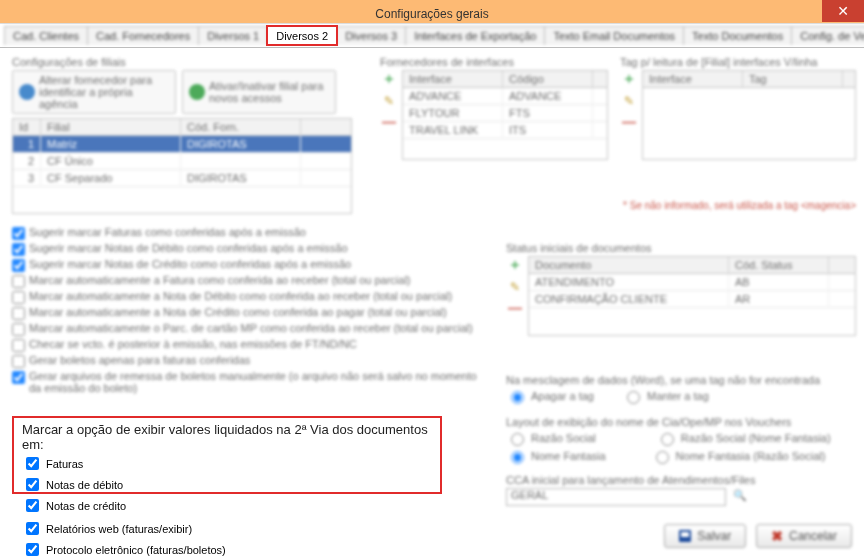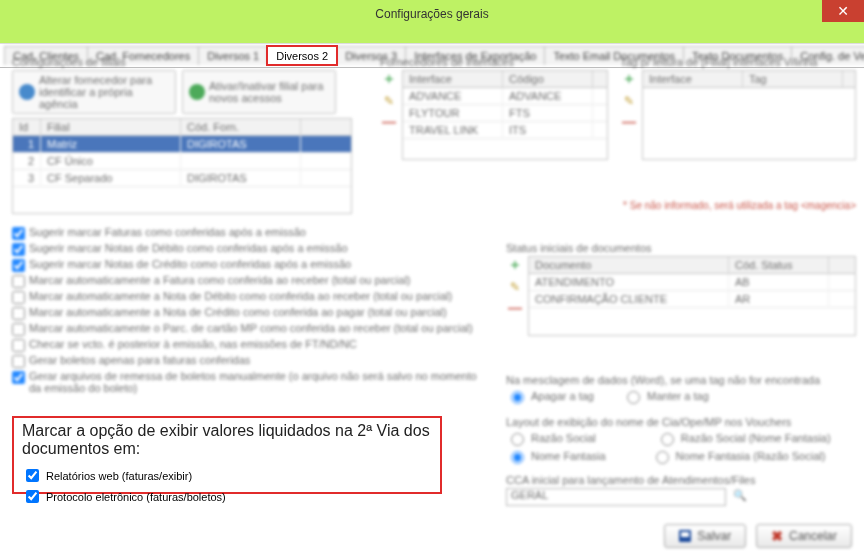--- a/index.html
+++ b/index.html
@@ -8,22 +8,22 @@
     font-family: Tahoma, Arial, sans-serif;
     font-size: 11px;
     background: #fff;
     width: 864px;
     height: 558px;
     position: relative;
     overflow: hidden;
     filter: none;
   }
   .titlebar {
-    height: 44px;
-    background: #bef264;
+    height: 24px;
+    background: #fdba74;
     border-bottom: 1px solid #ddd;
     position: relative;
     text-align: center;
     line-height: 28px;
     font-size: 12px;
     color: #333;
   }
   .close-btn {
     position: absolute;
     right: 0; top: 0;
@@ -101,21 +101,21 @@
   }
   .checkline { display:flex; align-items:flex-start; gap:4px; margin:2px 0; }
   .checkline input { margin:1px 0 0 0; }
   .redwarn { color:#c0392b; font-size:10px; }
   .fieldset {
     position:absolute;
     border:2px solid #e12b2b;
     padding:4px 8px 8px 8px;
     background:#fff;
   }
-  .fieldset-title { font-size:16px; color:#222; margin-bottom:6px;}
+  .fieldset-title { font-size:13px; color:#222; }
   .opt-col { display:inline-block; vertical-align:top; }
   .opt-col label { display:flex; align-items:center; gap:4px; margin:2px 0; font-size:11px;}
   .radio-row { display:flex; align-items:center; gap:28px; margin:2px 0; }
   .radio-row label { display:flex; align-items:center; gap:4px; }
   .btn {
     display:inline-flex; align-items:center; gap:6px;
     border:1px solid #aaa; background:linear-gradient(#fff,#e8e8e8);
     padding:4px 14px; border-radius:3px; cursor:pointer;
     font-size:12px;
   }
@@ -350,20 +350,34 @@
   <div class="panel blurwrap ghost" style="left:498px; top:420px; width:350px;">
     <div class="group-label">CCA inicial para lançamento de Atendimentos/Files</div>
     <div>
       <span class="small-input">GERAL</span>
       <span style="margin-left:4px;color:#2e9c3e">🔍</span>
     </div>
   </div>
 
   <div class="fieldset" style="left:4px; top:362px; width:430px; height:78px;">
     <div class="fieldset-title">Marcar a opção de exibir valores liquidados na 2ª Via dos documentos em:</div>
+    <div class="opt-col" style="width:180px">
+      <label>
+          <input type="checkbox" checked="" style="">
+          <span>Faturas</span>
+        </label>
+      <label>
+          <input type="checkbox" checked="" style="">
+          <span>Notas de débito</span>
+        </label>
+      <label>
+          <input type="checkbox" checked="" style="">
+          <span>Notas de crédito</span>
+        </label>
+    </div>
     <div class="opt-col" style="width:230px">
       <label>
           <input type="checkbox" checked="" style="">
           <span>Relatórios web (faturas/exibir)</span>
         </label>
       <label>
           <input type="checkbox" checked="" style="">
           <span>Protocolo eletrônico (faturas/boletos)</span>
         </label>
     </div>

